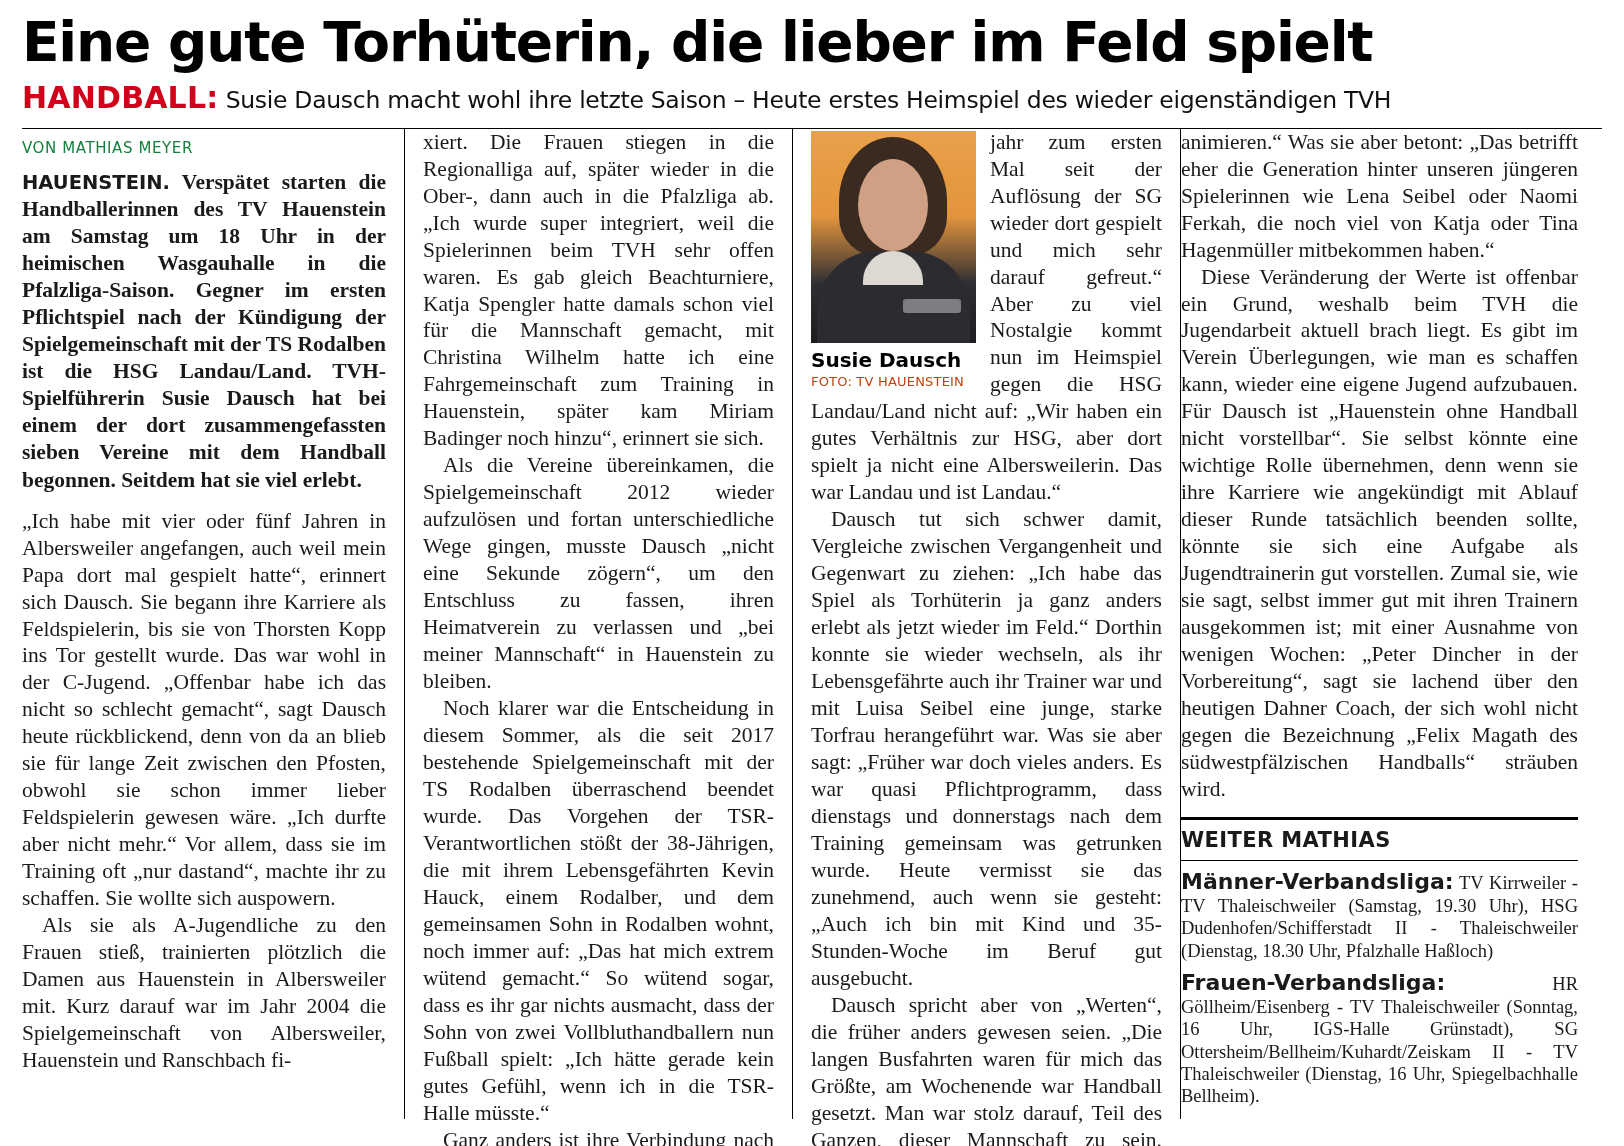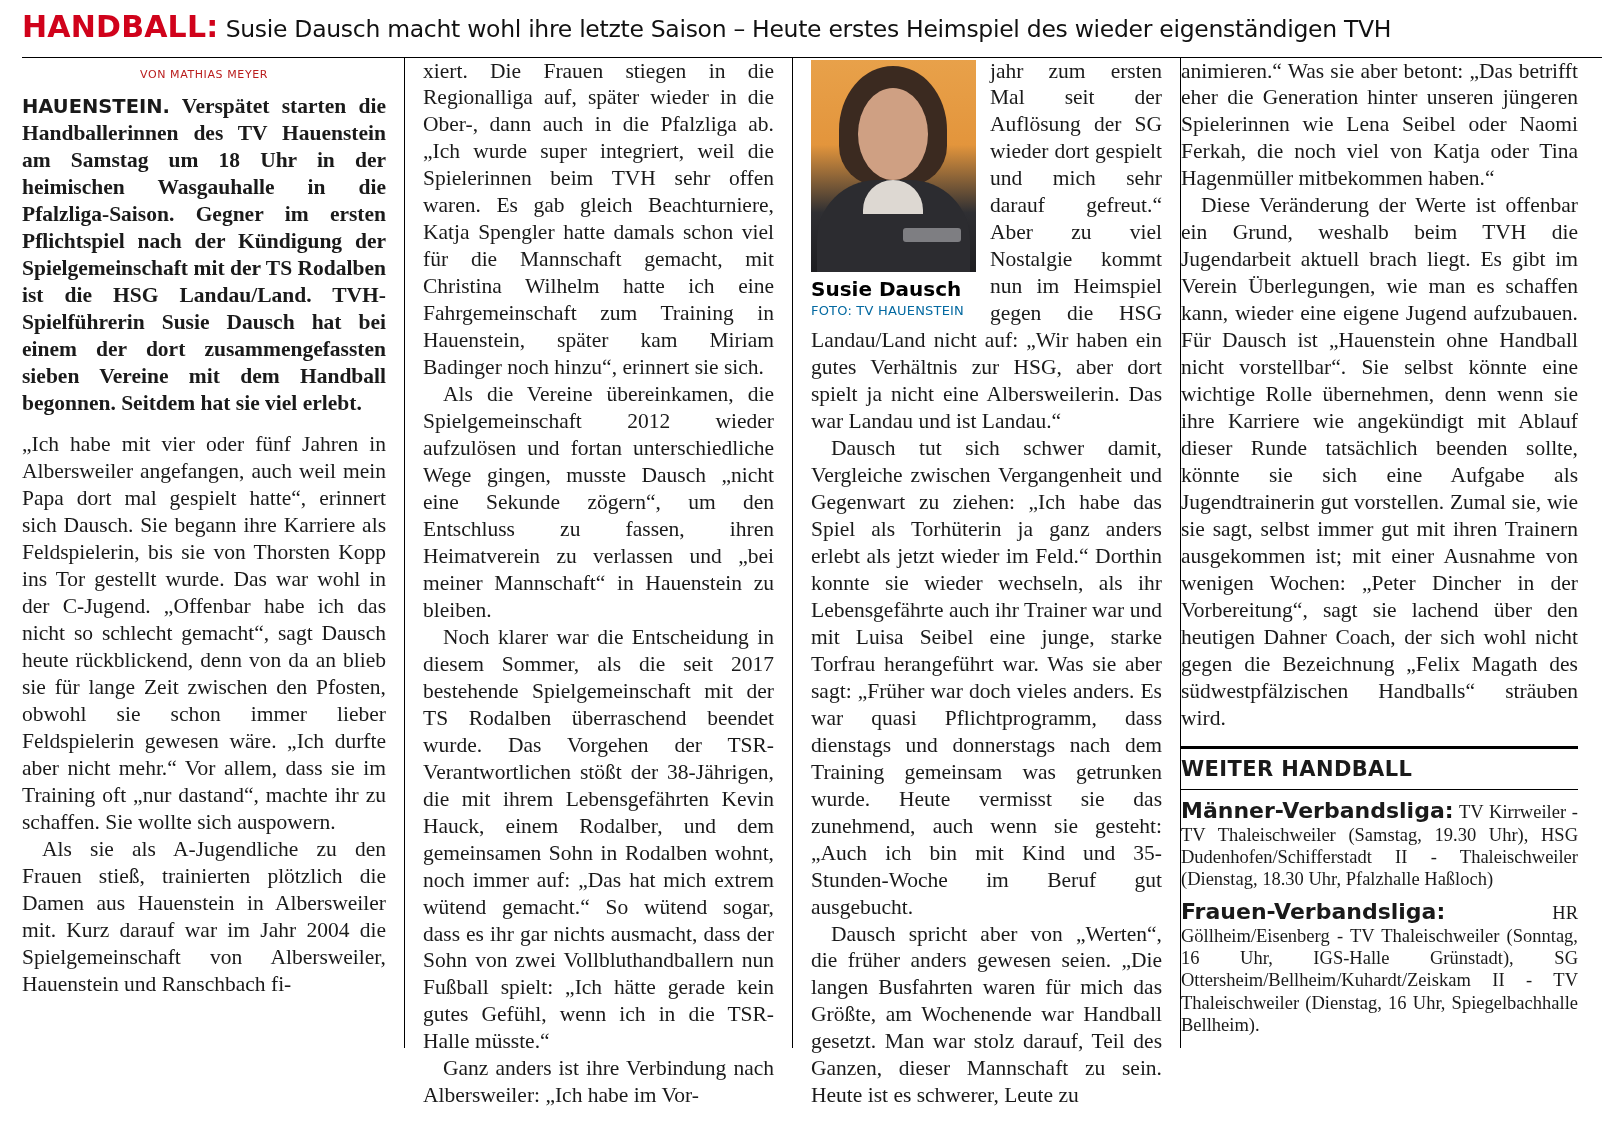--- a/index.html
+++ b/index.html
@@ -60,25 +60,24 @@
     box-sizing: border-box;
     position: relative;
   }
   .col.c1 { width: 382px; padding-right: 18px; }
   .col.c2 { width: 388px; padding: 0 18px; border-left: 1px solid #000; }
   .col.c3 { width: 388px; padding: 0 18px; border-left: 1px solid #000; }
   .col.c4 { width: 398px; padding-left: 0; border-left: 1px solid #000; }
 
   .byline {
     font-family: "DejaVu Sans", sans-serif;
-    font-size: 11px;
+    font-size: 15px;
     letter-spacing: 0.6px;
-    text-align: center;
     margin: 10px 0 12px 0;
-    color: #b91c1c;
+    color: #15803d;
   }
   p.body {
     font-size: 21.5px;
     line-height: 1.255;
     text-align: justify;
     margin: 0;
     text-indent: 20px;
     hyphens: auto;
     -webkit-hyphens: auto;
   }
@@ -136,21 +135,21 @@
     font-weight: bold;
     font-size: 20px;
     margin-top: 5px;
     color: #000;
   }
   .photo-credit {
     font-family: "DejaVu Sans", sans-serif;
     font-size: 13px;
     letter-spacing: .2px;
     margin-top: 2px;
-    color: #0369a1;
+    color: #c2410c;
   }
   
   .box {
     margin-top: 14px;
     border-top: 3px solid #000;
     padding-top: 8px;
   }
   .box-title {
     font-family: "DejaVu Sans", sans-serif;
     font-weight: bold;
@@ -171,20 +170,21 @@
   .box b {
     font-family: "DejaVu Sans", sans-serif;
     font-size: 22px;
   }
 </style>
 </head>
 <body>
 
 <div class="page">
 
+  <h1 class="headline">Eine gute Torhüterin, die lieber im Feld spielt</h1>
 
   <div class="subhead-wrap">
     <span class="kicker">HANDBALL:</span>
     <span>Susie Dausch macht wohl ihre letzte Saison – Heute erstes Heimspiel des wieder eigenständigen TVH</span>
   </div>
 
   <div class="rule"></div>
 
   <div class="columns">
 
@@ -220,21 +220,21 @@
       <p class="body first">jahr zum ersten Mal seit der Auflösung der SG wieder dort gespielt und mich sehr darauf gefreut.“ Aber zu viel Nostalgie kommt nun im Heimspiel gegen die HSG Landau/Land nicht auf: „Wir haben ein gutes Verhältnis zur HSG, aber dort spielt ja nicht eine Albersweilerin. Das war Landau und ist Landau.“</p>
       <p class="body">Dausch tut sich schwer damit, Vergleiche zwischen Vergangenheit und Gegenwart zu ziehen: „Ich habe das Spiel als Torhüterin ja ganz anders erlebt als jetzt wieder im Feld.“ Dorthin konnte sie wieder wechseln, als ihr Lebensgefährte auch ihr Trainer war und mit Luisa Seibel eine junge, starke Torfrau herangeführt war. Was sie aber sagt: „Früher war doch vieles anders. Es war quasi Pflichtprogramm, dass dienstags und donnerstags nach dem Training gemeinsam was getrunken wurde. Heute vermisst sie das zunehmend, auch wenn sie gesteht: „Auch ich bin mit Kind und 35-Stunden-Woche im Beruf gut ausgebucht.</p>
       <p class="body">Dausch spricht aber von „Werten“, die früher anders gewesen seien. „Die langen Busfahrten waren für mich das Größte, am Wochenende war Handball gesetzt. Man war stolz darauf, Teil des Ganzen, dieser Mannschaft zu sein. Heute ist es schwerer, Leute zu</p>
     </div>
 
     <div class="col c4">
       <p class="body first">animieren.“ Was sie aber betont: „Das betrifft eher die Generation hinter unseren jüngeren Spielerinnen wie Lena Seibel oder Naomi Ferkah, die noch viel von Katja oder Tina Hagenmüller mitbekommen haben.“</p>
       <p class="body">Diese Veränderung der Werte ist offenbar ein Grund, weshalb beim TVH die Jugendarbeit aktuell brach liegt. Es gibt im Verein Überlegungen, wie man es schaffen kann, wieder eine eigene Jugend aufzubauen. Für Dausch ist „Hauenstein ohne Handball nicht vorstellbar“. Sie selbst könnte eine wichtige Rolle übernehmen, denn wenn sie ihre Karriere wie angekündigt mit Ablauf dieser Runde tatsächlich beenden sollte, könnte sie sich eine Aufgabe als Jugendtrainerin gut vorstellen. Zumal sie, wie sie sagt, selbst immer gut mit ihren Trainern ausgekommen ist; mit einer Ausnahme von wenigen Wochen: „Peter Dincher in der Vorbereitung“, sagt sie lachend über den heutigen Dahner Coach, der sich wohl nicht gegen die Bezeichnung „Felix Magath des südwestpfälzischen Handballs“ sträuben wird.</p>
 
       <div class="box">
-        <div class="box-title">WEITER HANDBALL</div>
+        <div class="box-title">WEITER MATHIAS</div>
         <hr class="thin">
         <p>
           <b>Männer-Verbandsliga:</b><span> TV Kirrweiler - TV Thaleischweiler (Samstag, 19.30 Uhr), HSG Dudenhofen/Schifferstadt II - Thaleischweiler (Dienstag, 18.30 Uhr, Pfalzhalle Haßloch)</span>
         </p>
         <p>
           <b>Frauen-Verbandsliga:</b><span> HR Göllheim/Eisenberg - TV Thaleischweiler (Sonntag, 16 Uhr, IGS-Halle Grünstadt), SG Ottersheim/Bellheim/Kuhardt/Zeiskam II - TV Thaleischweiler (Dienstag, 16 Uhr, Spiegelbachhalle Bellheim).</span>
         </p>
       </div>
     </div>
 

